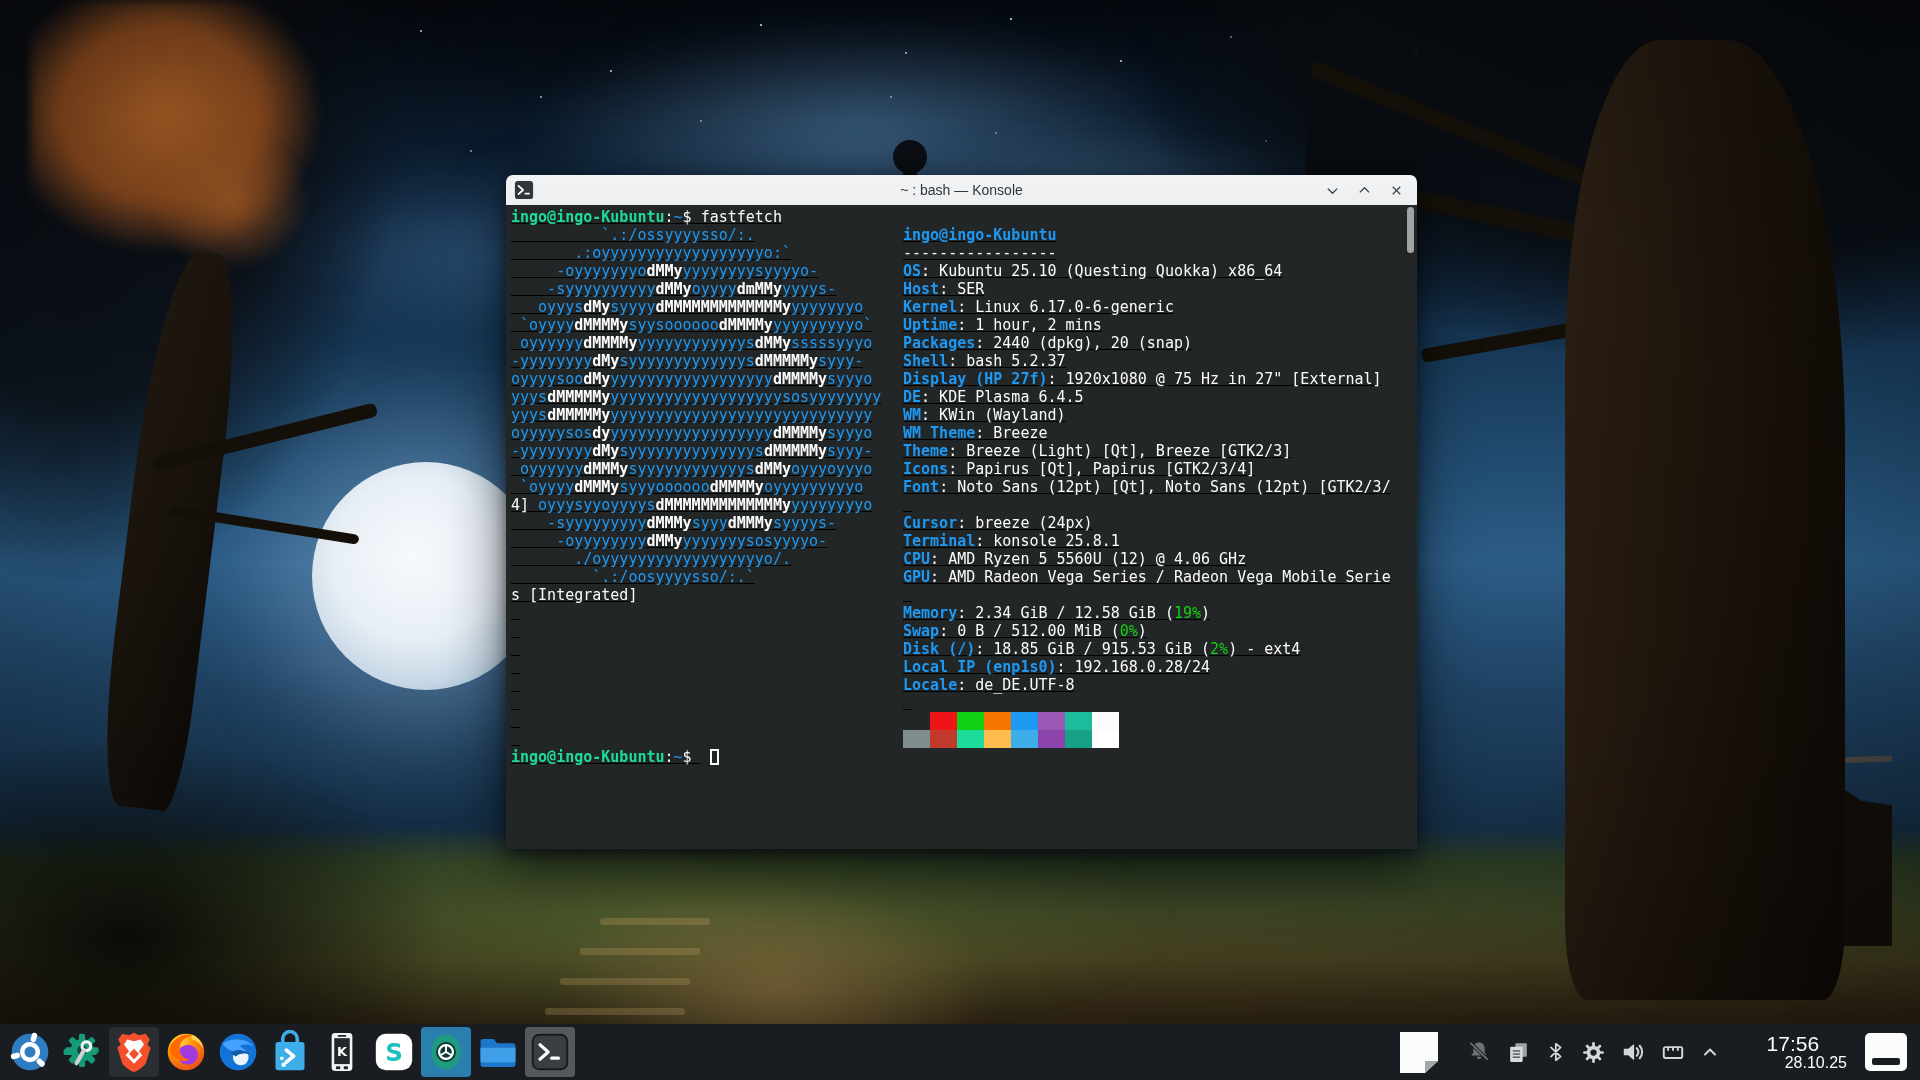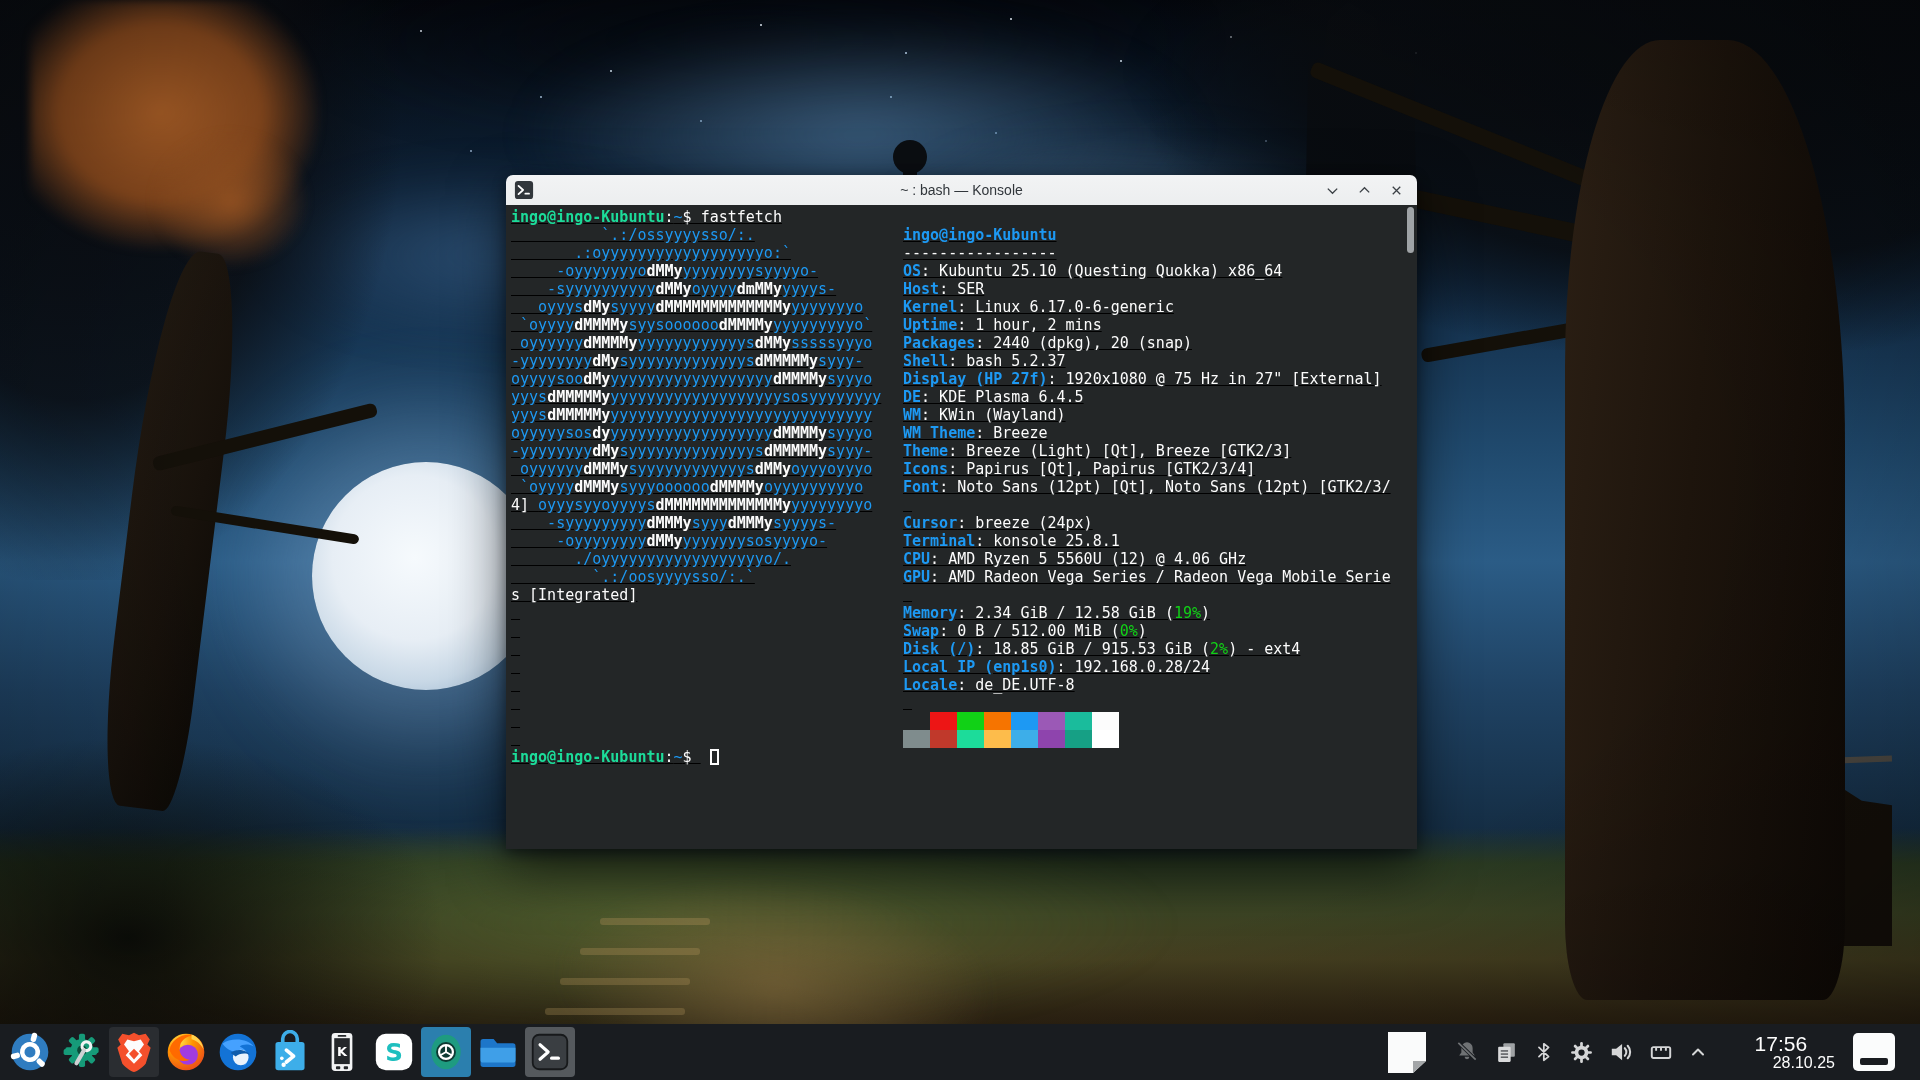--- a/index.html
+++ b/index.html
@@ -83,21 +83,21 @@
   .cursor{display:inline-block;width:9px;height:16px;border:2px solid #fcfcfc;box-sizing:border-box;vertical-align:-3px;margin-left:9px;}
   #scroll-handle{position:absolute;right:3px;top:2px;width:7px;height:46px;border-radius:4px;background:#9fa3a6;}
 
   
   #taskbar{position:absolute;left:0;bottom:0;width:1920px;height:56px;background:#191c20;display:flex;align-items:center;z-index:5;}
   #task-icons{display:flex;align-items:center;padding-left:4px;}
   .task-btn{width:50px;height:50px;margin:0 1px;display:flex;align-items:center;justify-content:center;border-radius:4px;}
   .hl-blue{background:#2b7fae;}
   .hl-gray{background:#55595d;}
   .hl-faint{background:#2a2d31;}
-  #tray{margin-left:auto;display:flex;align-items:center;padding-right:16px;}
+  #tray{margin-left:auto;display:flex;align-items:center;padding-right:4px;}
   .tray-btn{display:flex;align-items:center;justify-content:center;margin:0 7px;}
   #notes-btn{margin-right:16px;}
   #clock{margin:0 10px 0 12px;text-align:center;color:#fcfcfc;}
   #clock-time{font-size:21px;line-height:21px;}
   #clock-date{font-size:16px;line-height:17px;margin-left:46px;}
   #show-desktop{margin-left:6px;}
 </style>
 </head>
 <body>
 

